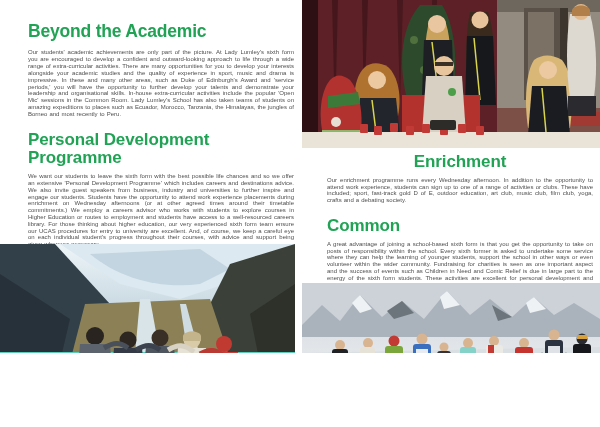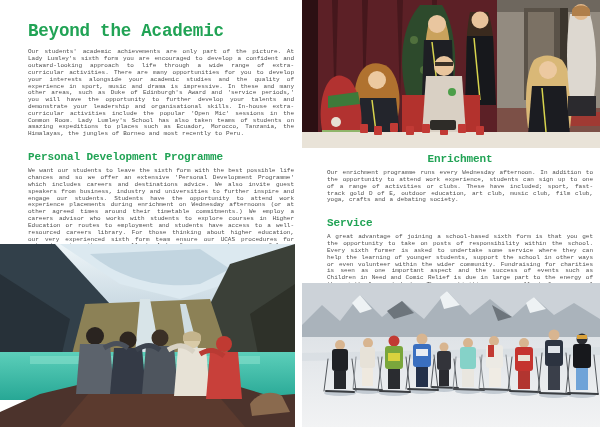--- a/index.html
+++ b/index.html
@@ -1,26 +1,26 @@
 <!DOCTYPE html>
 <html><head>
 <meta charset="utf-8">
 <style>
   html,body{margin:0;padding:0;background:#ffffff;}
   .spread{
-    position:relative;width:600px;height:427px;background:#ffffff;overflow:hidden;
-    font-family:Liberation Mono, monospace;
+    position:relative;width:600px;height:353px;background:#ffffff;overflow:hidden;
+    font-family:Liberation Sans, sans-serif;
   }
   .text-col{position:absolute;}
   h1.page-title{
     margin:0 0 9px 0;font-size:17.5px;line-height:1.05;font-weight:bold;
     color:#21a355;letter-spacing:-0.2px;
   }
   h2.section-title{
-    margin:13px 0 5px 0;font-size:11px;line-height:1.1;font-weight:bold;
+    margin:13px 0 5px 0;font-size:17px;line-height:1.1;font-weight:bold;
     color:#21a355;letter-spacing:-0.1px;
   }
   h2.section-title.first{margin-top:0;text-align:center;}
   p.body-text{
     margin:0 0 6px 0;font-size:6px;line-height:1.14;color:#4f4f4f;
     text-align:justify;word-spacing:0.4px;
   }
   .left-col{left:28px;top:22px;width:266px;}
   .right-col{left:327px;top:153px;width:266px;}
   .photo{position:absolute;overflow:hidden;}
@@ -37,21 +37,21 @@
   <div class="text-col left-col">
     <h1 class="page-title">Beyond the Academic</h1>
     <p class="body-text">Our students' academic achievements are only part of the picture. At Lady Lumley's sixth form you are encouraged to develop a confident and outward-looking approach to life through a wide range of extra-curricular activities. There are many opportunities for you to develop your interests alongside your academic studies and the quality of experience in sport, music and drama is impressive. In these and many other areas, such as Duke of Edinburgh's Award and 'service periods,' you will have the opportunity to further develop your talents and demonstrate your leadership and organisational skills. In-house extra-curricular activities include the popular 'Open Mic' sessions in the Common Room. Lady Lumley's School has also taken teams of students on amazing expeditions to places such as Ecuador, Morocco, Tanzania, the Himalayas, the jungles of Borneo and most recently to Peru.</p>
     <h2 class="section-title">Personal Development Programme</h2>
     <p class="body-text">We want our students to leave the sixth form with the best possible life chances and so we offer an extensive 'Personal Development Programme' which includes careers and destinations advice. We also invite guest speakers from business, industry and universities to further inspire and engage our students. Students have the opportunity to attend work experience placements during enrichment on Wednesday afternoons (or at other agreed times around their timetable commitments.) We employ a careers advisor who works with students to explore courses in Higher Education or routes to employment and students have access to a well-resourced careers library. For those thinking about higher education, our very experienced sixth form team ensure our UCAS procedures for entry to university are excellent. And, of course, we keep a careful eye on each individual student's progress throughout their courses, with advice and support being given wherever necessary.</p>
   </div>
 
   <div class="text-col right-col">
     <h2 class="section-title first">Enrichment</h2>
     <p class="body-text">Our enrichment programme runs every Wednesday afternoon. In addition to the opportunity to attend work experience, students can sign up to one of a range of activities or clubs. These have included; sport, fast-track gold D of E, outdoor education, art club, music club, film club, yoga, crafts and a debating society.</p>
-    <h2 class="section-title">Service</h2>
+    <h2 class="section-title">Common</h2>
     <p class="body-text">A great advantage of joining a school-based sixth form is that you get the opportunity to take on posts of responsibility within the school. Every sixth former is asked to undertake some service where they can help the learning of younger students, support the school in other ways or even volunteer within the wider community. Fundraising for charities is seen as one important aspect and the success of events such as Children in Need and Comic Relief is due in large part to the energy of the sixth form students. These activities are excellent for personal development and they also look impressive on curricula vitae and UCAS application forms!</p>
   </div>
 
   <div class="photo photo-party">
     <svg viewBox="0 0 298 148" preserveAspectRatio="none">
 
       <rect x="0" y="0" width="298" height="148" fill="#5c2026"></rect>
       <rect x="0" y="0" width="16" height="148" fill="#2c1013"></rect>
       <path d="M30 0 L36 0 L33 120 Z" fill="#45171c"></path>
       <path d="M60 0 L66 0 L62 115 Z" fill="#45171c"></path>

